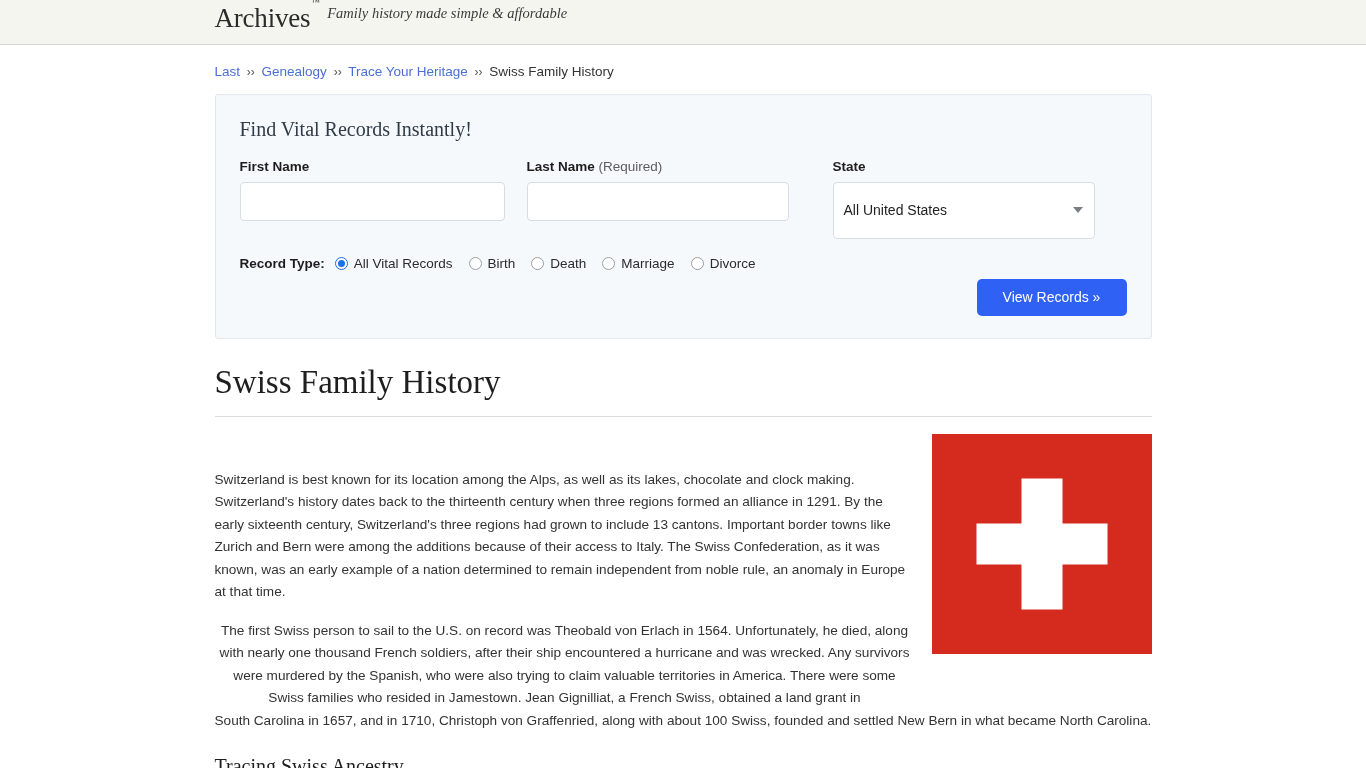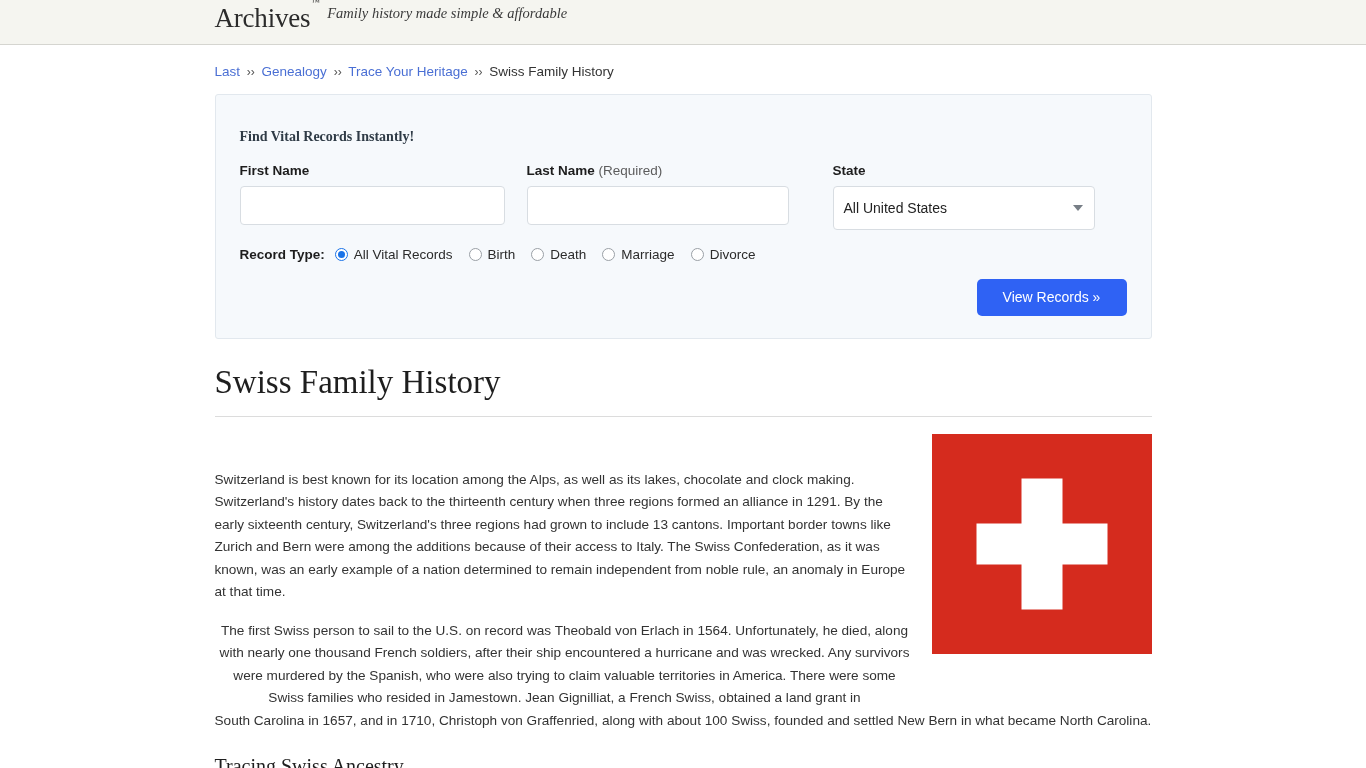--- a/index.html
+++ b/index.html
@@ -113,24 +113,24 @@
     margin-top: 13px;
     background: #f6f9fc;
     border: 1px solid #e2e8ee;
     border-radius: 3px;
     padding: 22px 24px 26px 24px;
     height: 245px;
     position: relative;
   }
   .panel-title {
     font-family: "Liberation Serif", serif;
-    font-size: 14px;
-    font-weight: 700;
+    font-size: 20px;
+    font-weight: 400;
     color: #2f3b46;
-    margin: 12px 0 18px 0;
+    margin: 0 0 18px 0;
     line-height: 1.2;
   }
   .fields-row {
     display: flex;
     gap: 22px;
   }
   .field {
     display: flex;
     flex-direction: column;
   }
@@ -158,21 +158,21 @@
     padding: 0 10px;
     color: #222222;
     outline: none;
     width: 100%;
   }
   .select-wrap {
     position: relative;
     width: 100%;
   }
   .select-box {
-    height: 44px;
+    height: 57px;
     border: 1px solid #d8dde2;
     border-radius: 4px;
     background: #ffffff;
     font-size: 14px;
     color: #222222;
     display: flex;
     align-items: center;
     padding: 0 10px;
     cursor: pointer;
   }

